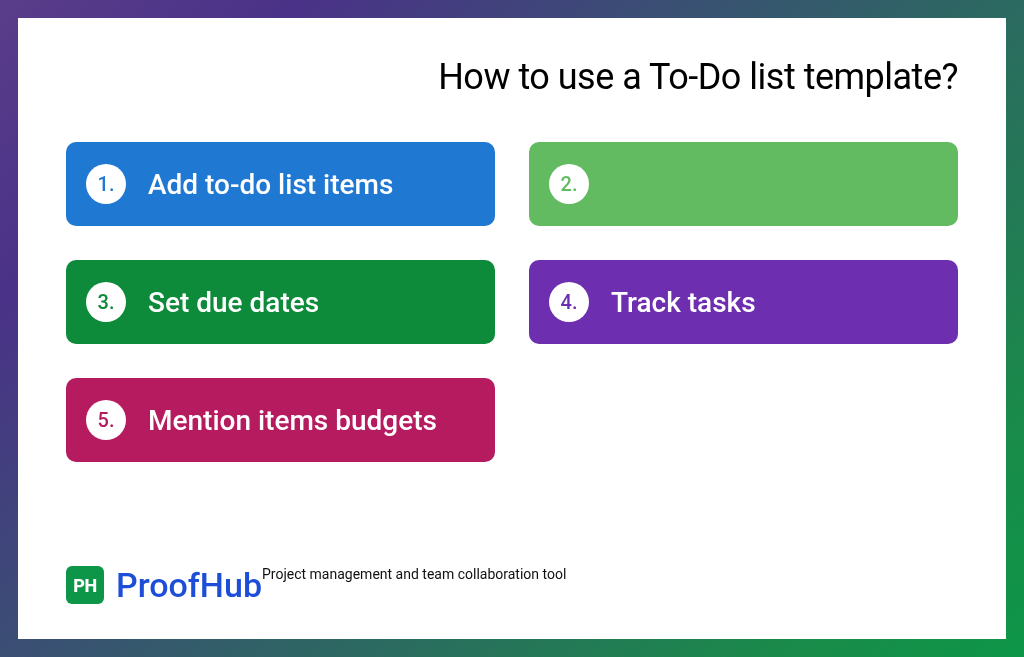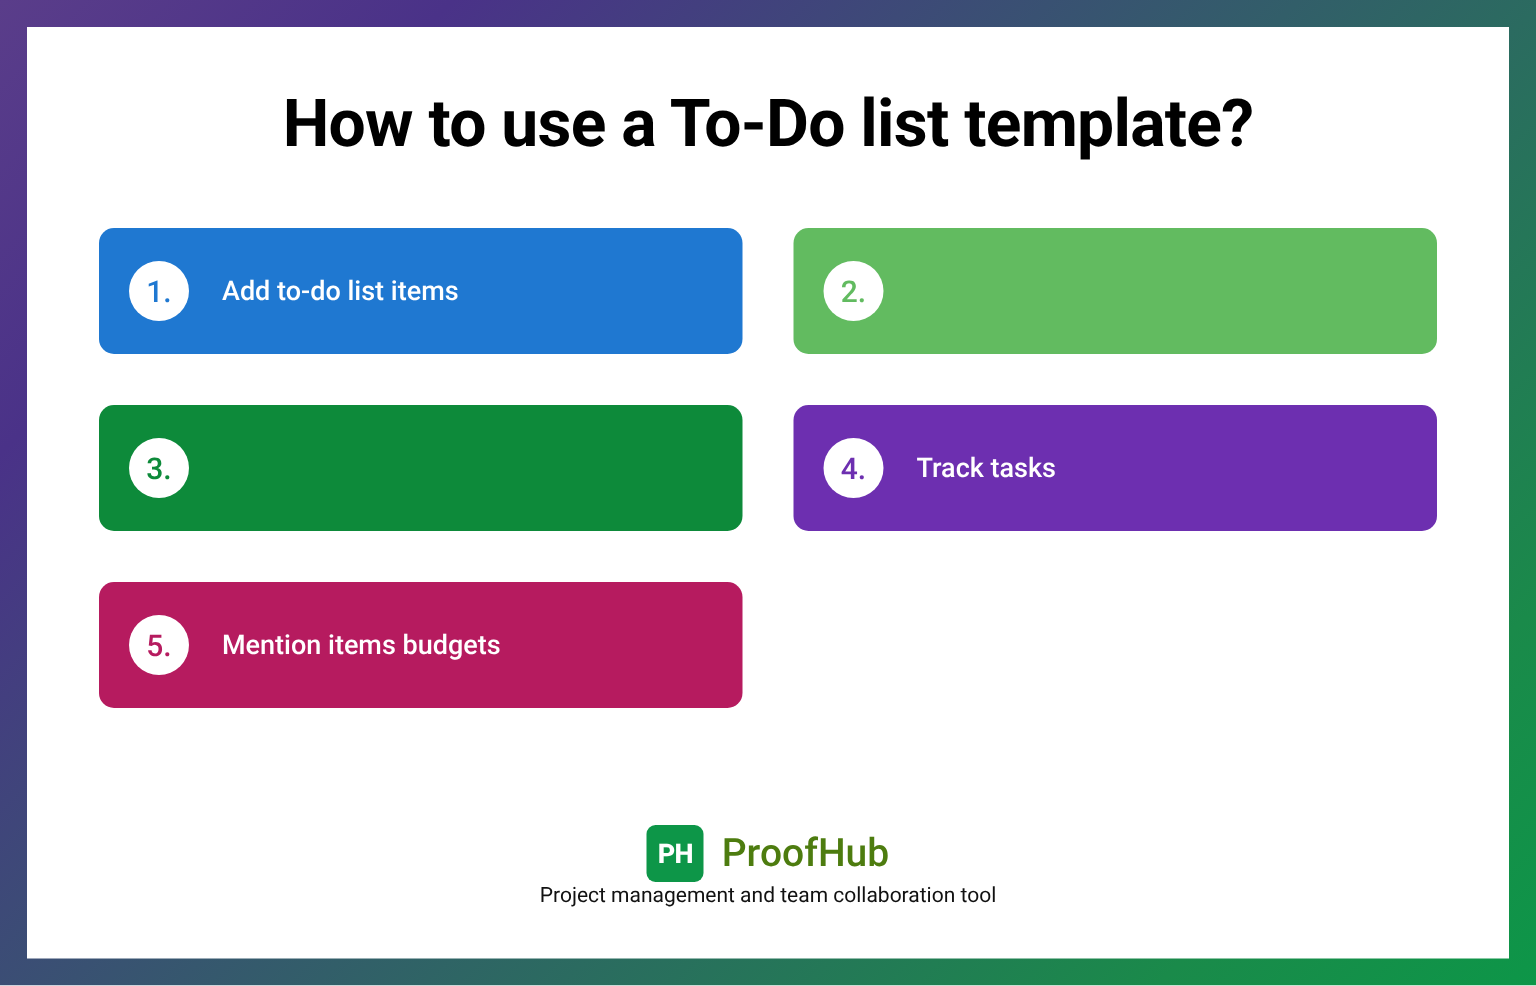--- a/index.html
+++ b/index.html
@@ -21,23 +21,23 @@
     }
     .inner-card {
       width: 100%;
       height: 100%;
       background: #ffffff;
       padding: 38px 48px 28px 48px;
       display: flex;
       flex-direction: column;
     }
     .title {
-      text-align: center;
-      font-size: 44px;
-      font-weight: 700;
+      text-align: right;
+      font-size: 36px;
+      font-weight: 400;
       color: #000000;
       letter-spacing: -0.5px;
       margin-bottom: 44px;
     }
     .steps-grid {
       display: grid;
       grid-template-columns: 1fr 1fr;
       column-gap: 34px;
       row-gap: 34px;
     }
@@ -55,29 +55,29 @@
       border-radius: 50%;
       display: flex;
       align-items: center;
       justify-content: center;
       font-size: 20px;
       font-weight: 500;
       flex-shrink: 0;
     }
     .step-label {
       color: #ffffff;
-      font-size: 18px;
+      font-size: 28px;
       font-weight: 500;
       margin-left: 22px;
     }
     .footer {
       margin-top: auto;
       display: flex;
-      flex-direction: column;
-      align-items: center;
+      flex-direction: row;
+      align-items: flex-start;
       padding-bottom: 6px;
     }
     .brand-row {
       display: flex;
       align-items: center;
       gap: 12px;
     }
     .brand-logo {
       width: 38px;
       height: 38px;
@@ -85,23 +85,23 @@
       border-radius: 6px;
       display: flex;
       align-items: center;
       justify-content: center;
       color: #ffffff;
       font-weight: 800;
       font-size: 18px;
       letter-spacing: -0.5px;
     }
     .brand-name {
-      font-size: 26px;
+      font-size: 34px;
       font-weight: 500;
-      color: #4d7c0f;
+      color: #1d4ed8;
     }
     .tagline {
       font-size: 14px;
       color: #111111;
       margin-top: 1px;
       font-weight: 400;
     }
   </style>
 </head>
 <body>
@@ -123,20 +123,21 @@
       <div class="step-card" style="background:#62bb60">
         <div class="step-badge">
           <span style="color:#62bb60">2.</span>
         </div>
       </div>
 
       <div class="step-card" style="background:#0d8a3a">
         <div class="step-badge">
           <span style="color:#0d8a3a">3.</span>
         </div>
+        <span class="step-label">Set due dates</span>
       </div>
 
       <div class="step-card" style="background:#6d2fb0">
         <div class="step-badge">
           <span style="color:#6d2fb0">4.</span>
         </div>
         <span class="step-label">Track tasks</span>
       </div>
 
       <div class="step-card" style="background:#b61b5f">

